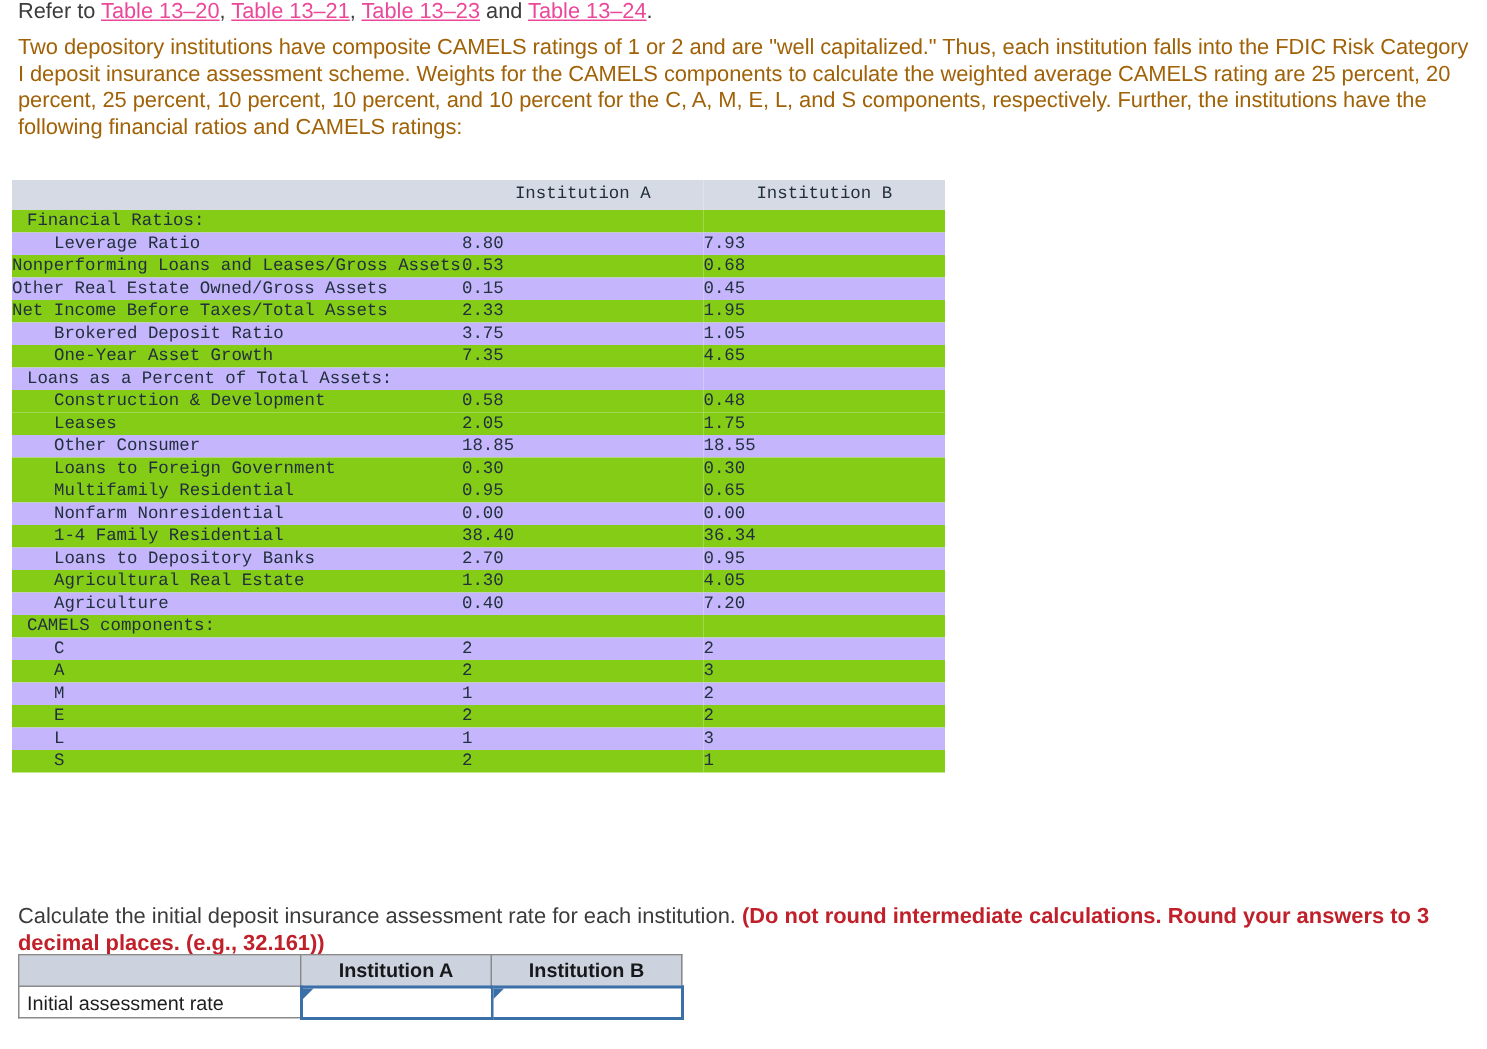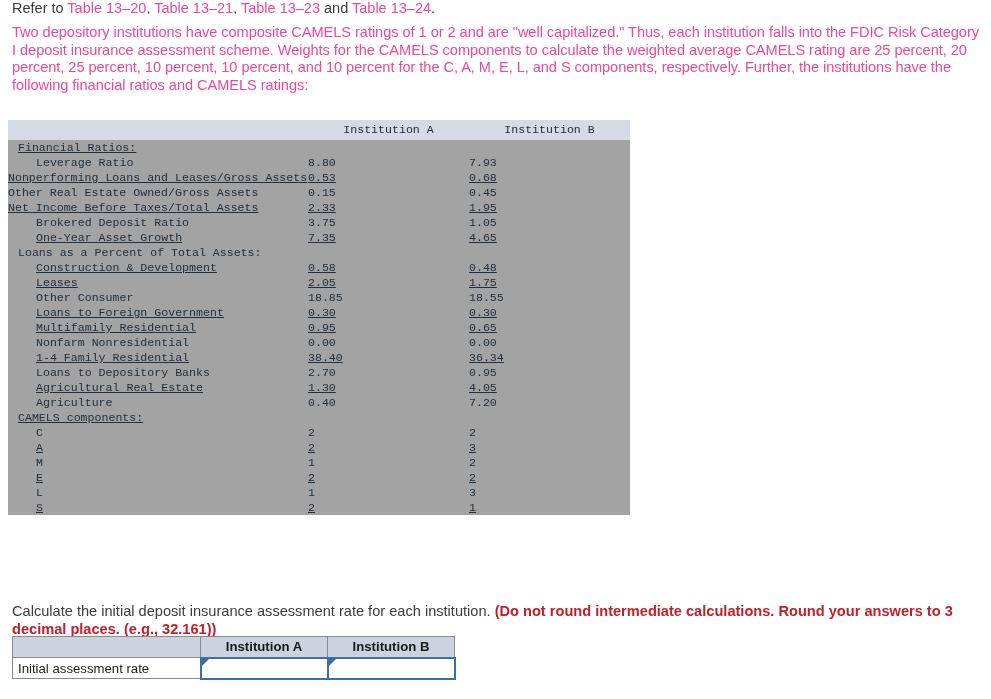--- a/index.html
+++ b/index.html
@@ -32,21 +32,21 @@
   .refer-line a,
   .refer-line .lnk {
     color: #ec4899;
     text-decoration: underline;
     cursor: pointer;
   }
   .para {
     font-size: 14.6px;
     line-height: 17.6px;
     margin: 10px 0 0 0;
-    color: #ec4899;
+    color: #a16207;
     letter-spacing: -0.05px;
   }
 
   
   #data-table-wrap {
     position: absolute;
     left: 8px;
     top: 120px;
     width: 622px;
   }
@@ -70,22 +70,22 @@
     background: #d6dae4;
     height: 20px;
     line-height: 20px;
     text-align: center;
     color: #22303d;
   }
   table.data thead th.blank-head { width: 300px; }
   table.data thead th.col-a { width: 161px; }
   table.data thead th.col-b { width: 161px; }
 
-  tr.shade td { background: #a3a3a3; }
-  tr.plain td { background: #a3a3a3; text-decoration: underline; }
+  tr.shade td { background: #c4b5fd; }
+  tr.plain td { background: #84cc16; }
 
   td.label {
     padding-left: 8px;
     text-align: left;
   }
   td.label.lvl1 { padding-left: 10px; }
   td.label.lvl2 { padding-left: 28px; }
   td.num {
     text-align: left;
     padding-right: 60px;

